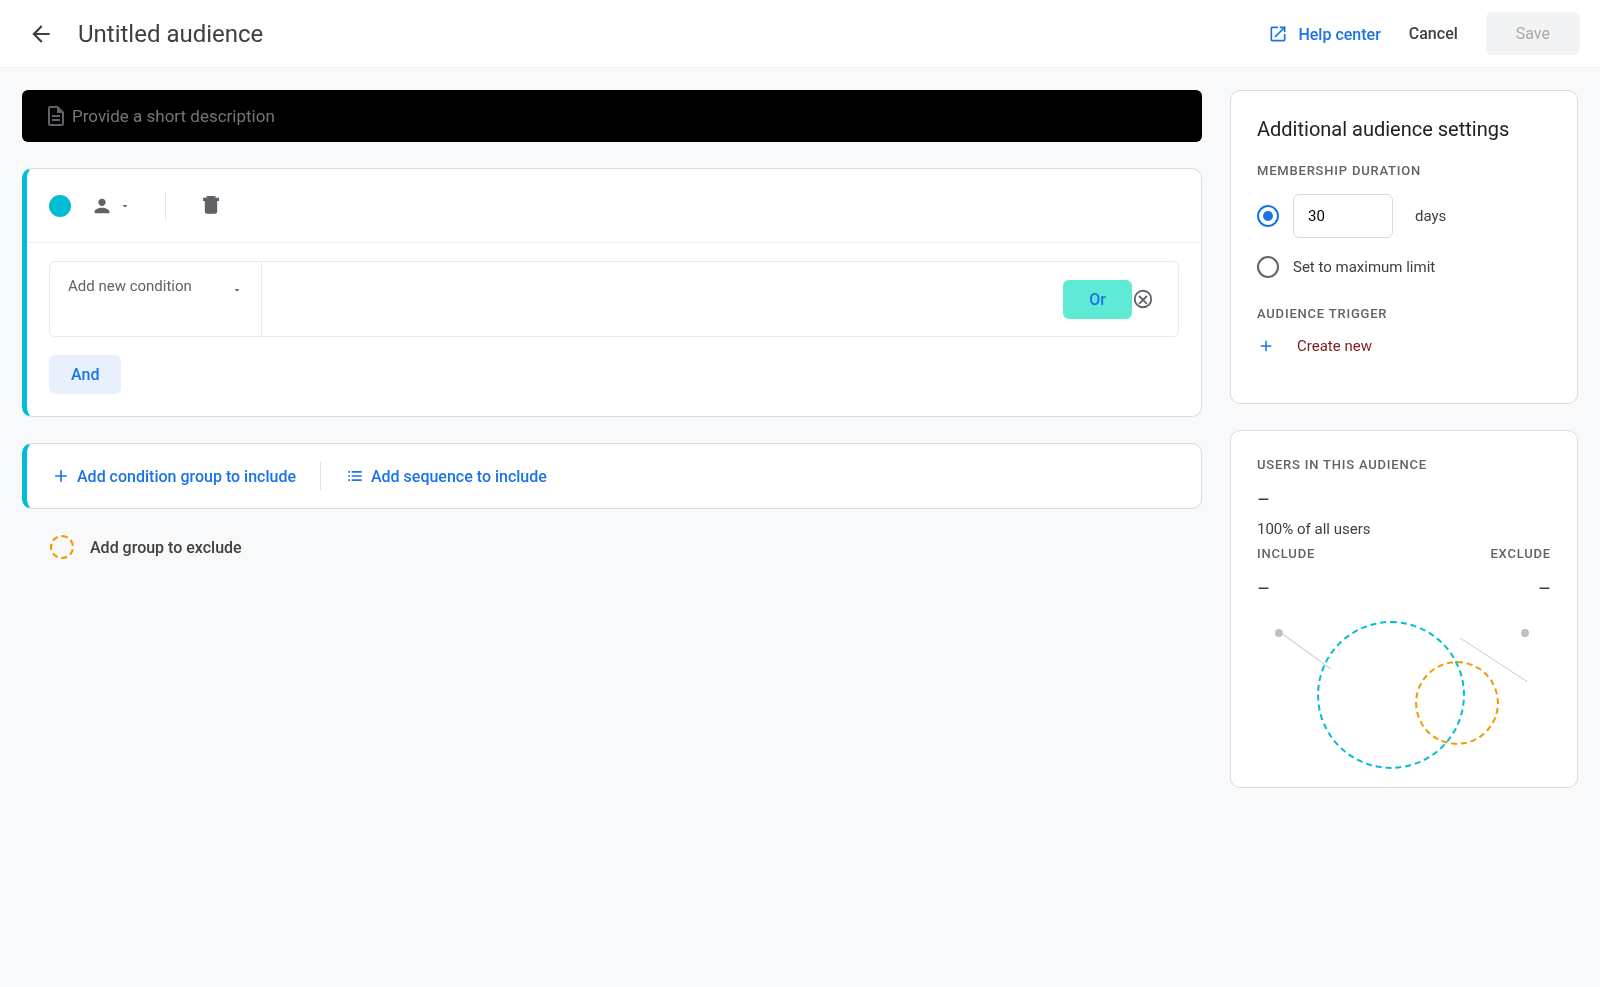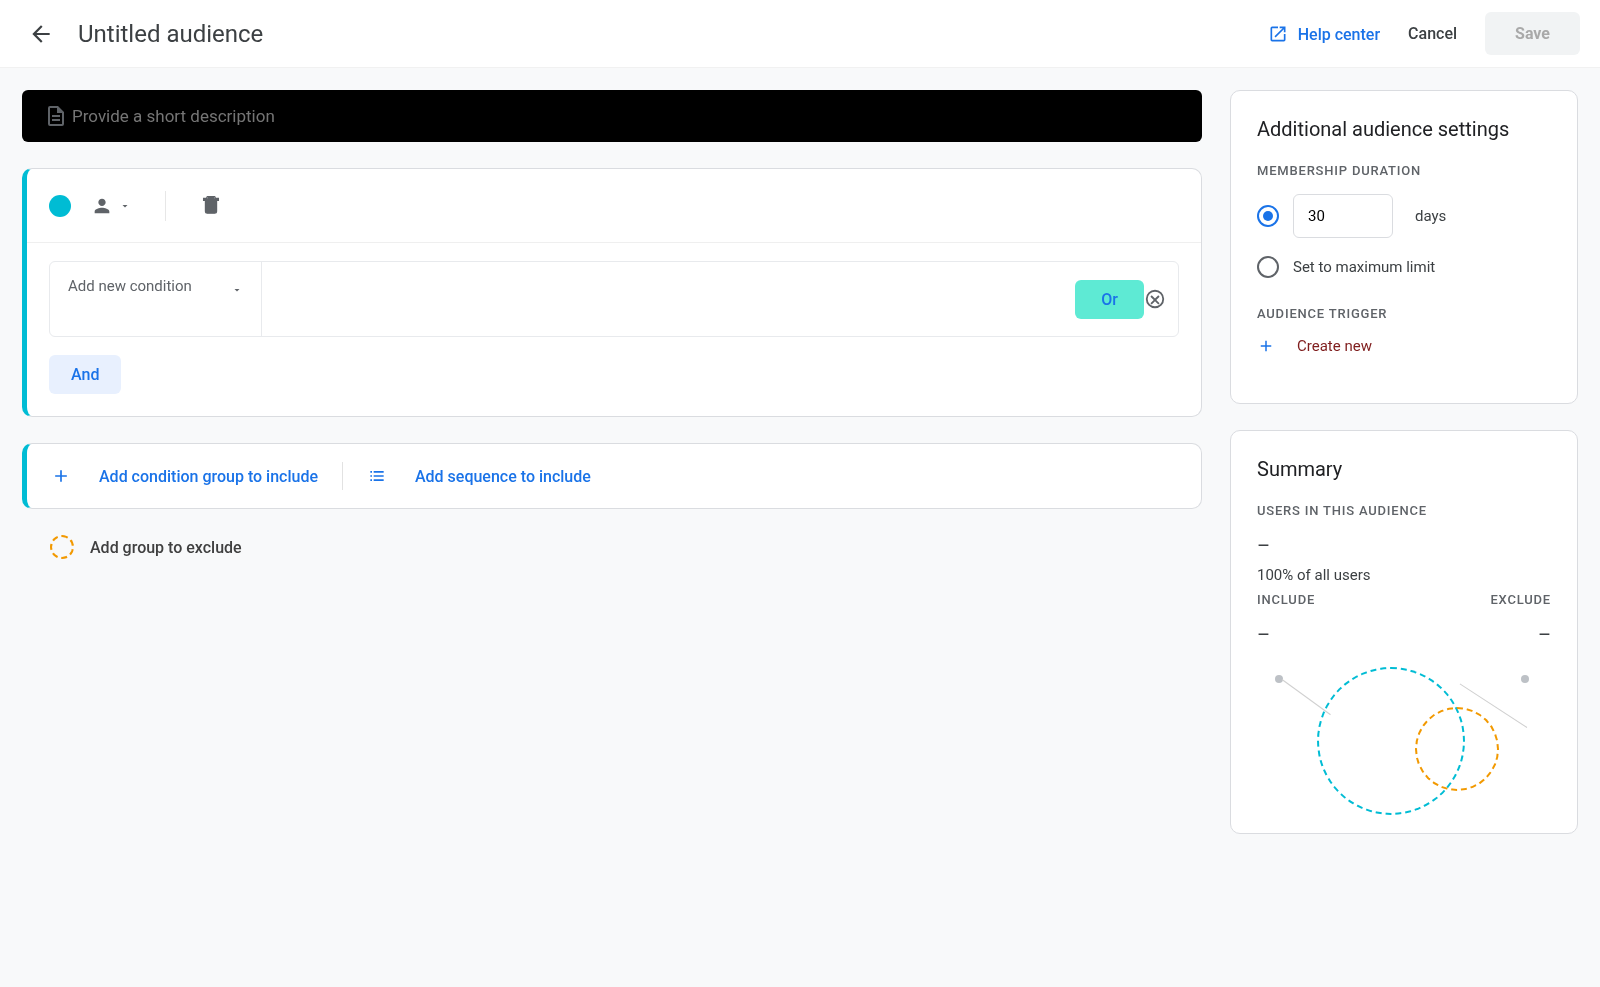--- a/index.html
+++ b/index.html
@@ -25,21 +25,21 @@
     display: flex; align-items: flex-end; gap: 10px; color: #1a73e8;
     font-size: 16px; text-decoration: none; cursor: pointer; font-weight: 500;
   }
   .help-link svg { width: 20px; height: 20px; fill: #1a73e8; }
   .cancel-btn {
     border: none; background: none; font-size: 16px; color: #3c4043;
     cursor: pointer; font-weight: 500;
   }
   .save-btn {
     border: none; border-radius: 6px; padding: 12px 30px; font-size: 16px;
-    background: #f1f3f4; color: #a9a9a9; cursor: default; font-weight: 700;
+    background: #f1f3f4; color: #a9a9a9; cursor: default; font-weight: 400;
   }
 
   
   .body {
     display: flex; padding: 22px; gap: 28px; background: #f8f9fa; height: calc(987px - 68px);
   }
   .main-col { flex: 1; display: flex; flex-direction: column; gap: 26px; }
   .side-col { width: 348px; display: flex; flex-direction: column; gap: 26px; }
 
   
@@ -76,21 +76,21 @@
   }
   .scope-btn svg { width: 22px; height: 22px; fill: #5f6368; }
   .scope-btn .chev { width: 12px; height: 12px; }
   .vert-div { width: 1px; height: 30px; background: #e7e7e7; margin: 0 14px; }
   .trash-btn { border: none; background: none; cursor: pointer; padding: 6px; }
   .trash-btn svg { width: 22px; height: 22px; fill: #5f6368; }
 
   .include-body { padding: 18px 22px 22px; }
   .cond-row {
     border: 1px solid #e8eaed; border-radius: 6px; display: flex; align-items: center;
-    margin-bottom: 18px; padding-right: 12px; min-height: 74px;
+    margin-bottom: 18px; padding-right: 24px; min-height: 74px;
   }
   .cond-dropdown {
     width: 212px; border: none; border-right: 1px solid #e8eaed;
     padding: 14px 18px; display: flex; align-items: flex-start; justify-content: space-between;
     cursor: pointer; background: none; text-align: left; min-height: 74px;
   }
   .cond-dropdown span { color: #5f6368; font-size: 15px; line-height: 1.35; max-width: 140px; }
   .cond-dropdown svg { width: 12px; height: 12px; fill: #5f6368; margin-top: 8px; }
   .cond-spacer { flex: 1; }
   .or-btn {
@@ -104,21 +104,21 @@
     background: #e8f0fe; border: none; border-radius: 6px; color: #1a73e8;
     font-size: 16px; padding: 10px 22px; cursor: pointer; font-weight: 500;
   }
 
   
   .add-group-card {
     border-left: 5px solid #00bcd4; display: flex; align-items: center;
     padding: 18px 24px; gap: 0;
   }
   .add-link {
-    display: flex; align-items: center; gap: 28px; color: #1a73e8;
+    display: flex; align-items: center; gap: 6px; color: #1a73e8;
     font-size: 16px; border: none; background: none; cursor: pointer; font-weight: 500;
   }
   .add-link svg { width: 20px; height: 20px; fill: #1a73e8; }
   .add-group-div { width: 1px; height: 28px; background: #e2e2e2; margin: 0 24px; }
 
   
   .exclude-row {
     display: flex; align-items: center; gap: 16px; padding-left: 28px;
   }
   .dashed-circle {
@@ -295,21 +295,20 @@
       <button class="create-new-link">
         <svg viewBox="0 0 24 24">
             <path d="M19 13h-6v6h-2v-6H5v-2h6V5h2v6h6v2z"></path>
           </svg>
         <span>Create new</span>
       </button>
 
     </div>
 
     <div class="card side-card">
-      <h2>Summary</h2>
 
       <div class="side-label">USERS IN THIS AUDIENCE</div>
       <div class="stat-val">–</div>
       <div class="stat-sub">100% of all users</div>
 
       <div class="inc-exc-row">
         <div>
           <div class="side-label">INCLUDE</div>
           <div class="stat-val">–</div>
         </div>

